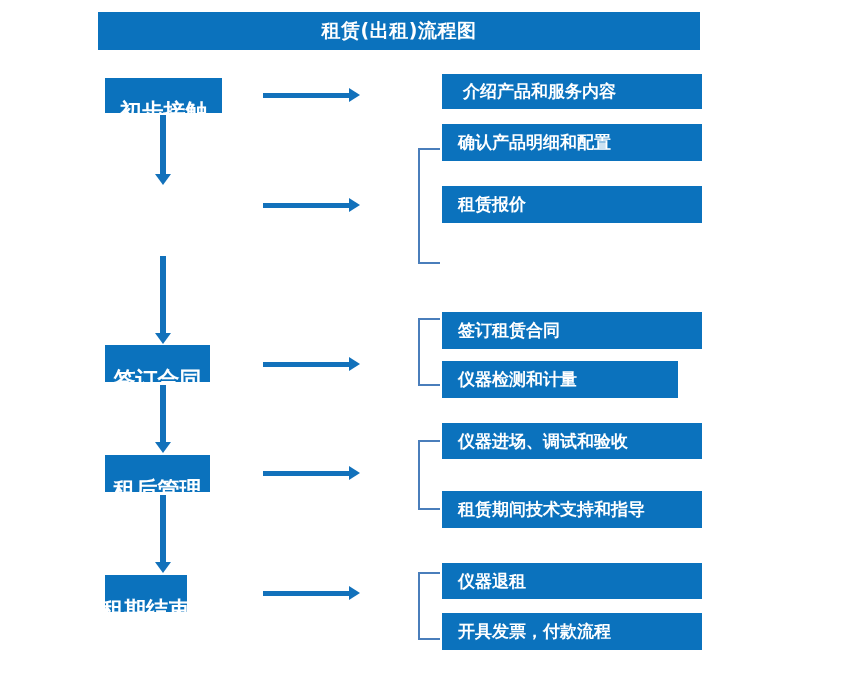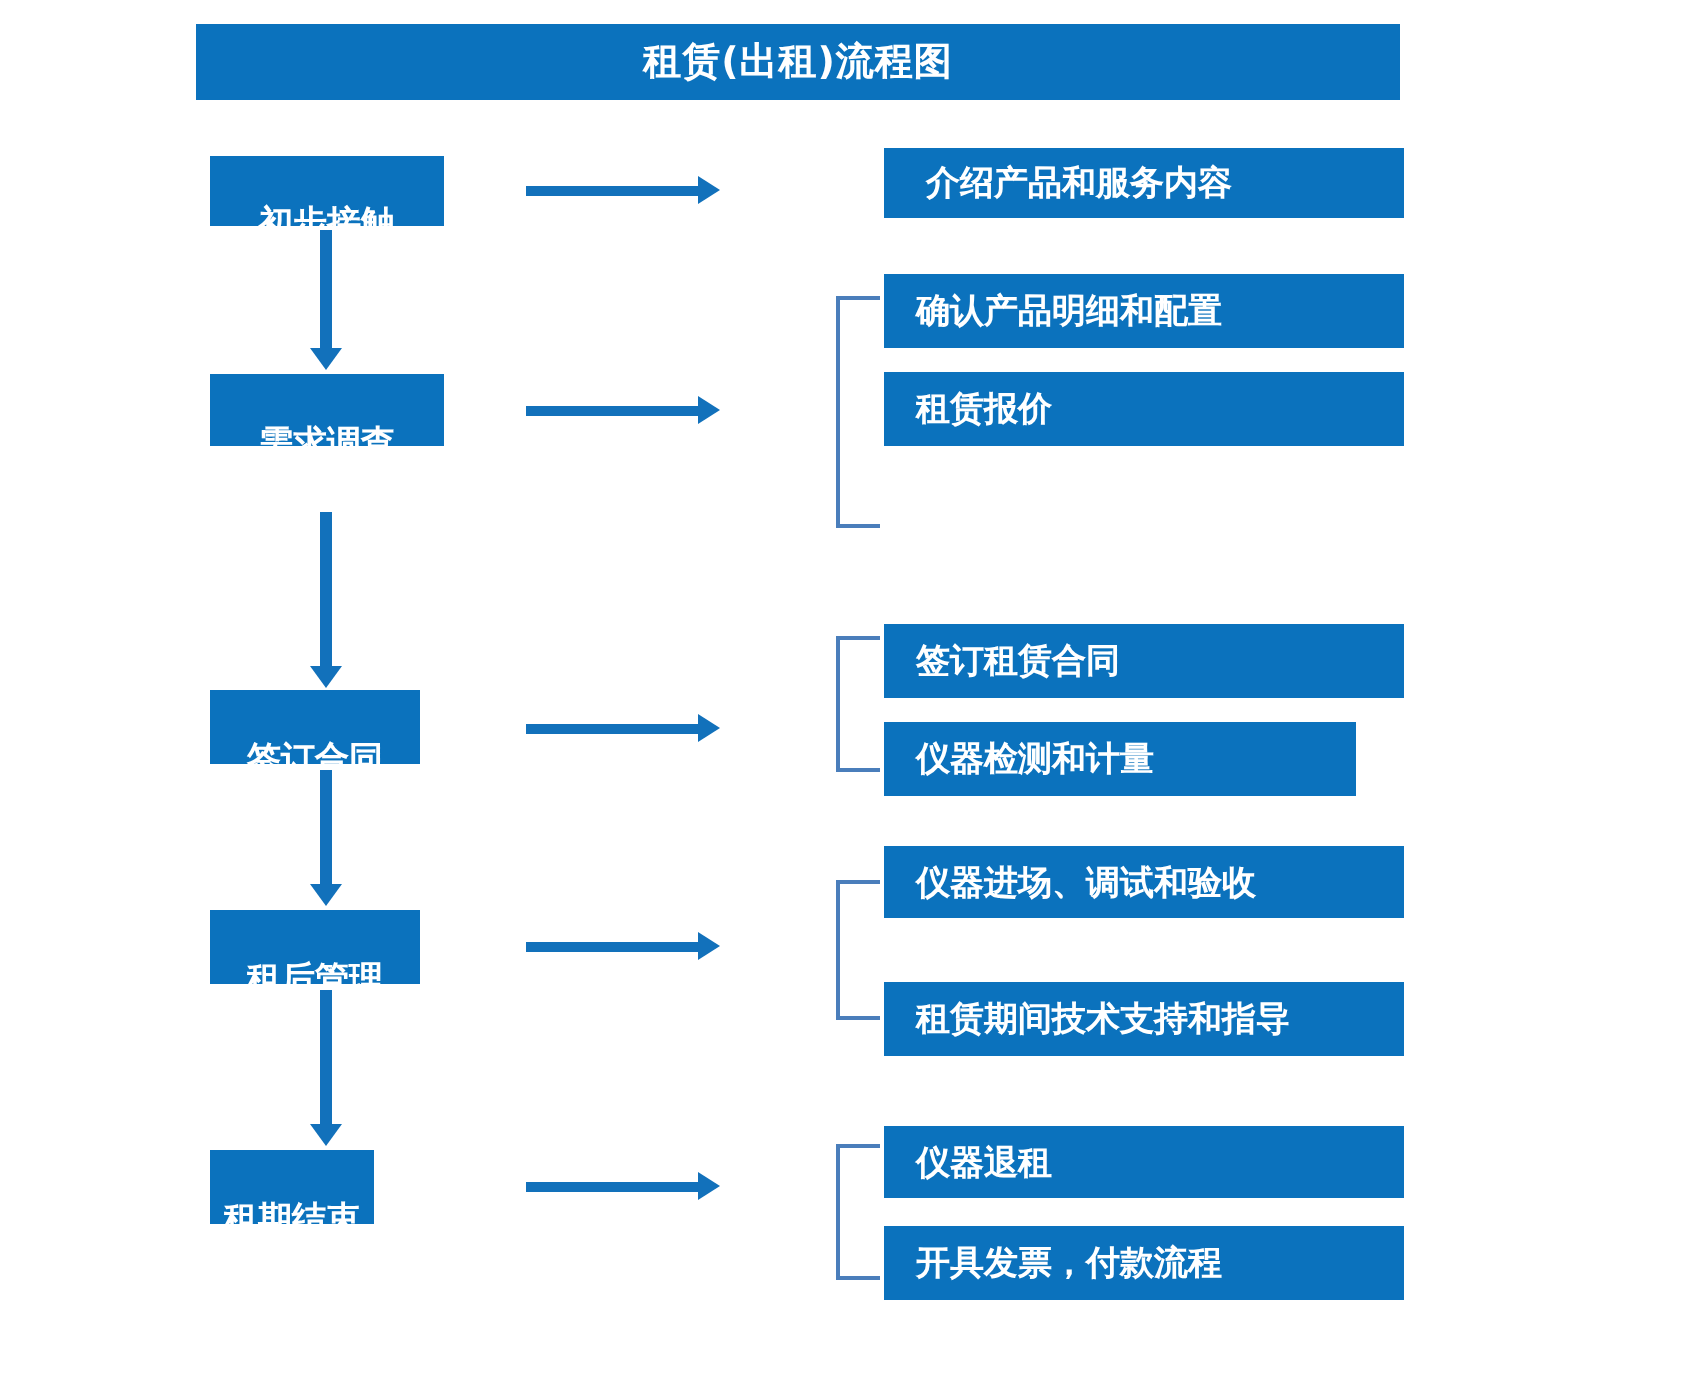--- a/index.html
+++ b/index.html
@@ -53,21 +53,21 @@
     color: #ffffff;
     font-size: 17px;
     font-weight: bold;
     white-space: nowrap;
     font-family: "DejaVu Sans", "Liberation Sans", sans-serif;
   }
   .node.stage {
     justify-content: center;
   }
   .node.stage .node-label {
-    font-size: 17px;
+    font-size: 22px;
     margin-top: 32px;
   }
   .node.detail {
     justify-content: flex-start;
     padding-left: 16px;
   }
   .node.detail .node-label {
     font-size: 17px;
   }
 
@@ -131,23 +131,20 @@
 <div id="canvas">
 
   <div class="title-bar">
     <span class="title-text">租赁(出租)流程图</span>
   </div>
 
   <div class="node stage" style="left:105px; top:78px; width:117px; height:35px;">
     <span class="node-label">初步接触</span>
   </div>
 
-  <div class="node stage" style="left:105px; top:187px; width:117px; height:36px;">
-    <span class="node-label">需求调查</span>
-  </div>
 
   <div class="node stage" style="left:105px; top:345px; width:105px; height:37px;">
     <span class="node-label">签订合同</span>
   </div>
 
   <div class="node stage" style="left:105px; top:455px; width:105px; height:37px;">
     <span class="node-label">租后管理</span>
   </div>
 
   <div class="node stage" style="left:105px; top:575px; width:82px; height:37px;align-items:center;">
@@ -204,21 +201,21 @@
   <div class="bracket" style="left:418px; top:318px; width:22px; height:68px;"></div>
 
   <div class="bracket" style="left:418px; top:440px; width:22px; height:70px;"></div>
 
   <div class="bracket" style="left:418px; top:572px; width:22px; height:68px;"></div>
 
   <div class="node detail" style="left:442px; top:74px; width:260px; height:35px;padding-left:21px;">
     <span class="node-label">介绍产品和服务内容</span>
   </div>
 
-  <div class="node detail" style="left:442px; top:137px; width:260px; height:37px;">
+  <div class="node detail" style="left:442px; top:124px; width:260px; height:37px;">
     <span class="node-label">确认产品明细和配置</span>
   </div>
 
   <div class="node detail" style="left:442px; top:186px; width:260px; height:37px;">
     <span class="node-label">租赁报价</span>
   </div>
 
 
   <div class="node detail" style="left:442px; top:312px; width:260px; height:37px;">
     <span class="node-label">签订租赁合同</span>

